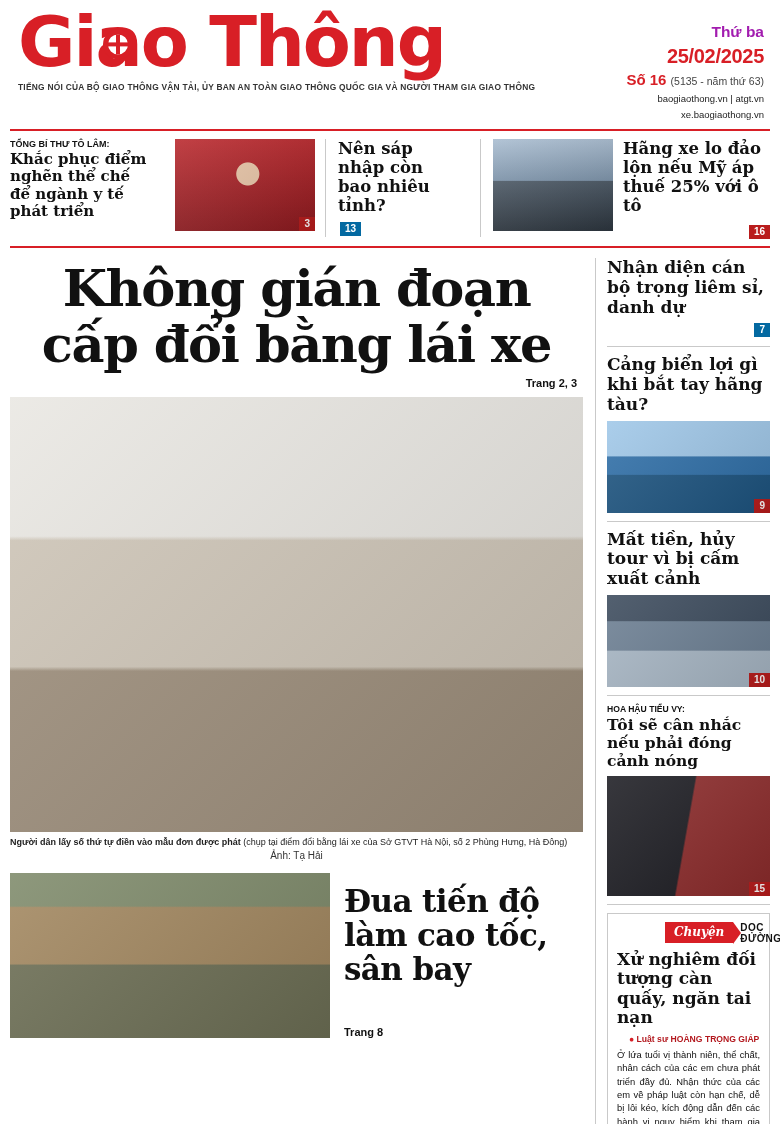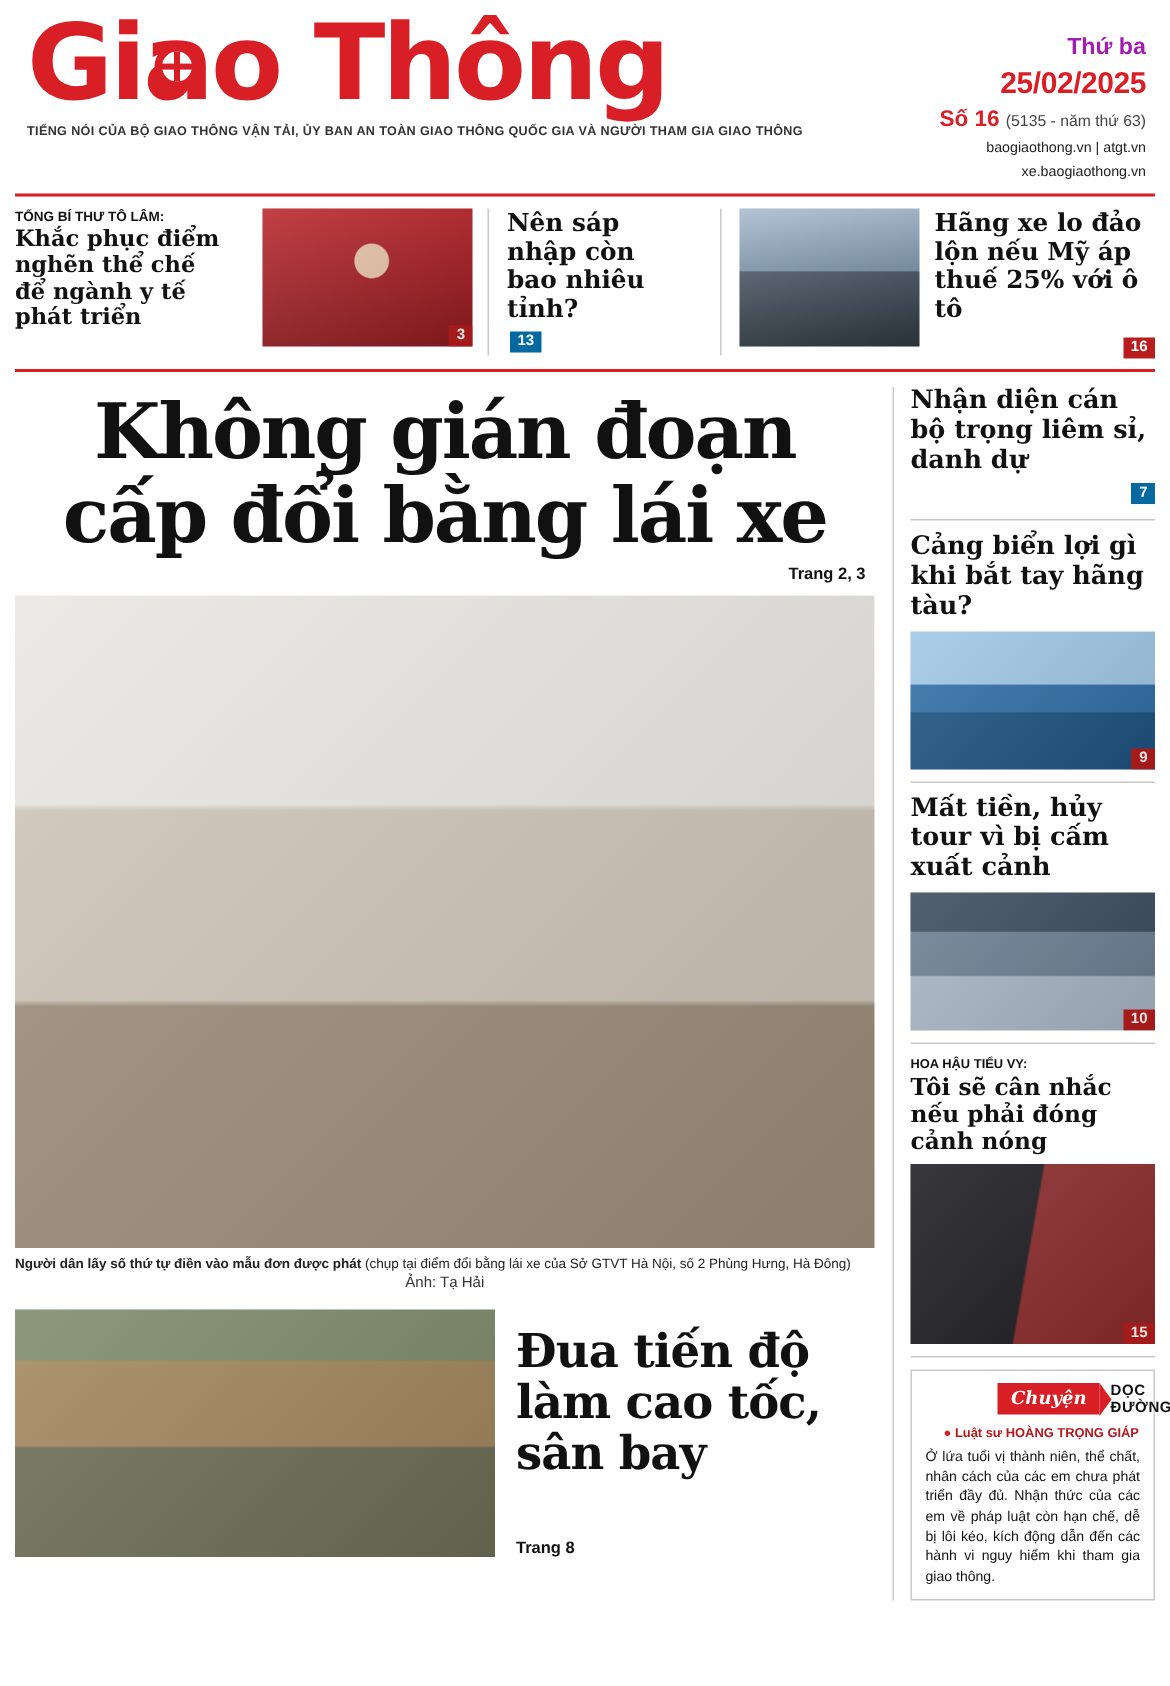--- a/index.html
+++ b/index.html
@@ -326,20 +326,21 @@
         <div class="rphoto rphoto-tall ph ph-celeb">
           <span class="pg">15</span>
         </div>
       </div>
 
       <div class="colbox">
         <div class="colbox-flag">
           <span class="flag-red">Chuyện</span>
           <span class="flag-label">DỌC ĐƯỜNG</span>
         </div>
+        <div class="colbox-head">Xử nghiêm đối tượng càn quấy, ngăn tai nạn</div>
         <div class="byline"><span class="dot">●</span>
           <span>Luật sư HOÀNG TRỌNG GIÁP</span></div>
         <div class="colbox-body">Ở lứa tuổi vị thành niên, thể chất, nhân cách của các em chưa phát triển đầy đủ. Nhận thức của các em về pháp luật còn hạn chế, dễ bị lôi kéo, kích động dẫn đến các hành vi nguy hiểm khi tham gia giao thông.</div>
 
       </div>
 
     </div>
   </div>
 </div>
 

